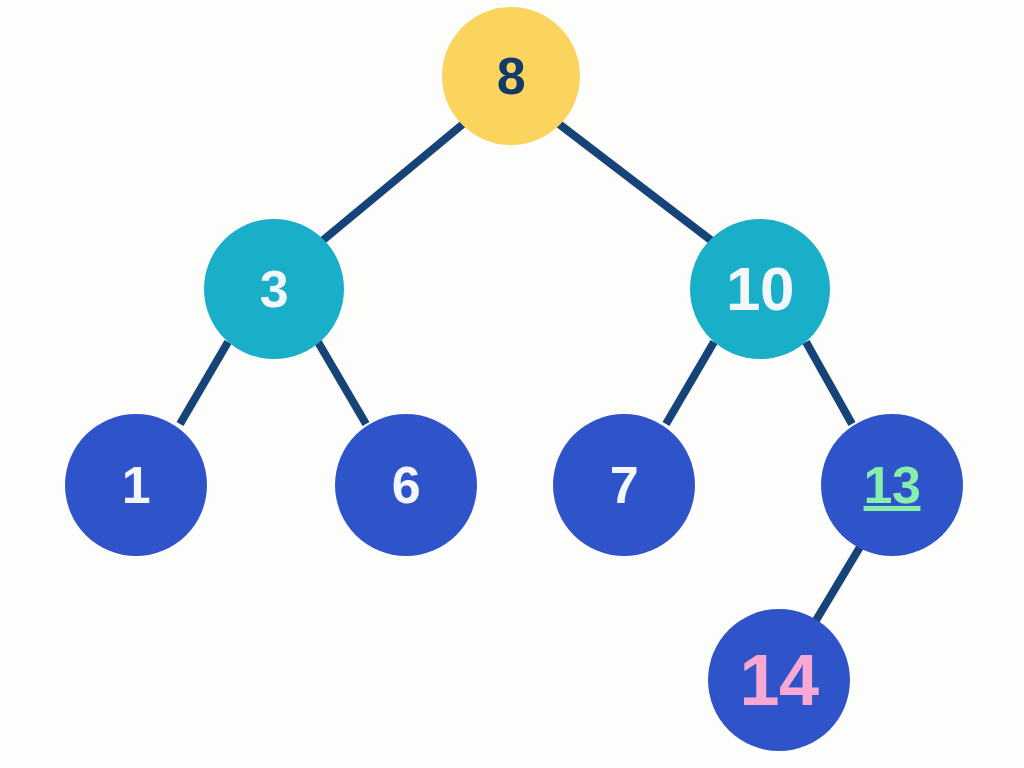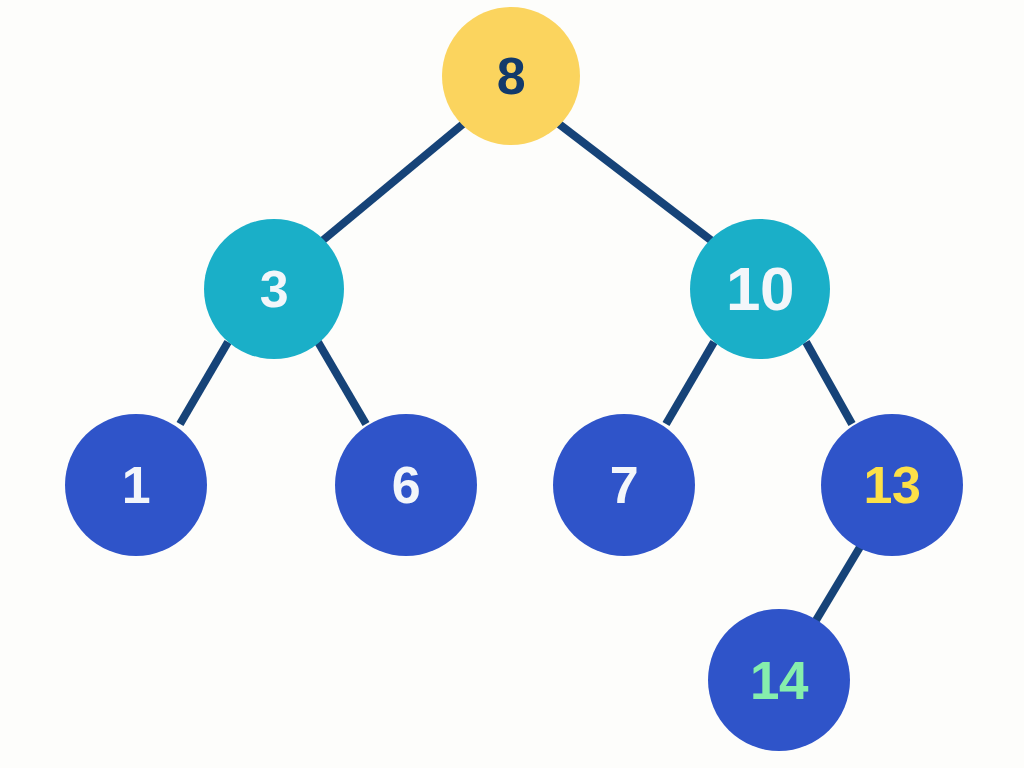--- a/index.html
+++ b/index.html
@@ -69,19 +69,19 @@
       <div class="node" style="left: 65px; top: 414px; width: 142px; height: 142px; background: rgb(47, 84, 201);">
         <span class="node-label" style="color: rgb(243, 246, 250); font-size: 52px;">1</span>
       </div>
       <div class="node" style="left: 335px; top: 414px; width: 142px; height: 142px; background: rgb(47, 84, 201);">
         <span class="node-label" style="color: rgb(243, 246, 250); font-size: 52px;">6</span>
       </div>
       <div class="node" style="left: 553px; top: 414px; width: 142px; height: 142px; background: rgb(47, 84, 201);">
         <span class="node-label" style="color: rgb(243, 246, 250); font-size: 52px;">7</span>
       </div>
       <div class="node" style="left: 821px; top: 414px; width: 142px; height: 142px; background: rgb(47, 84, 201);">
-        <span class="node-label" style="color: #fde047; font-size: 52px;">13</span>
+        <span class="node-label" style="color: #86efac; font-size: 52px; text-decoration: underline;">13</span>
       </div>
       <div class="node" style="left: 708px; top: 609px; width: 142px; height: 142px; background: rgb(47, 84, 201);">
-        <span class="node-label" style="color: #86efac; font-size: 53px;">14</span>
+        <span class="node-label" style="color: #f9a8d4; font-size: 72px;">14</span>
       </div>
     </div>
 </div>
 
 </body></html>

